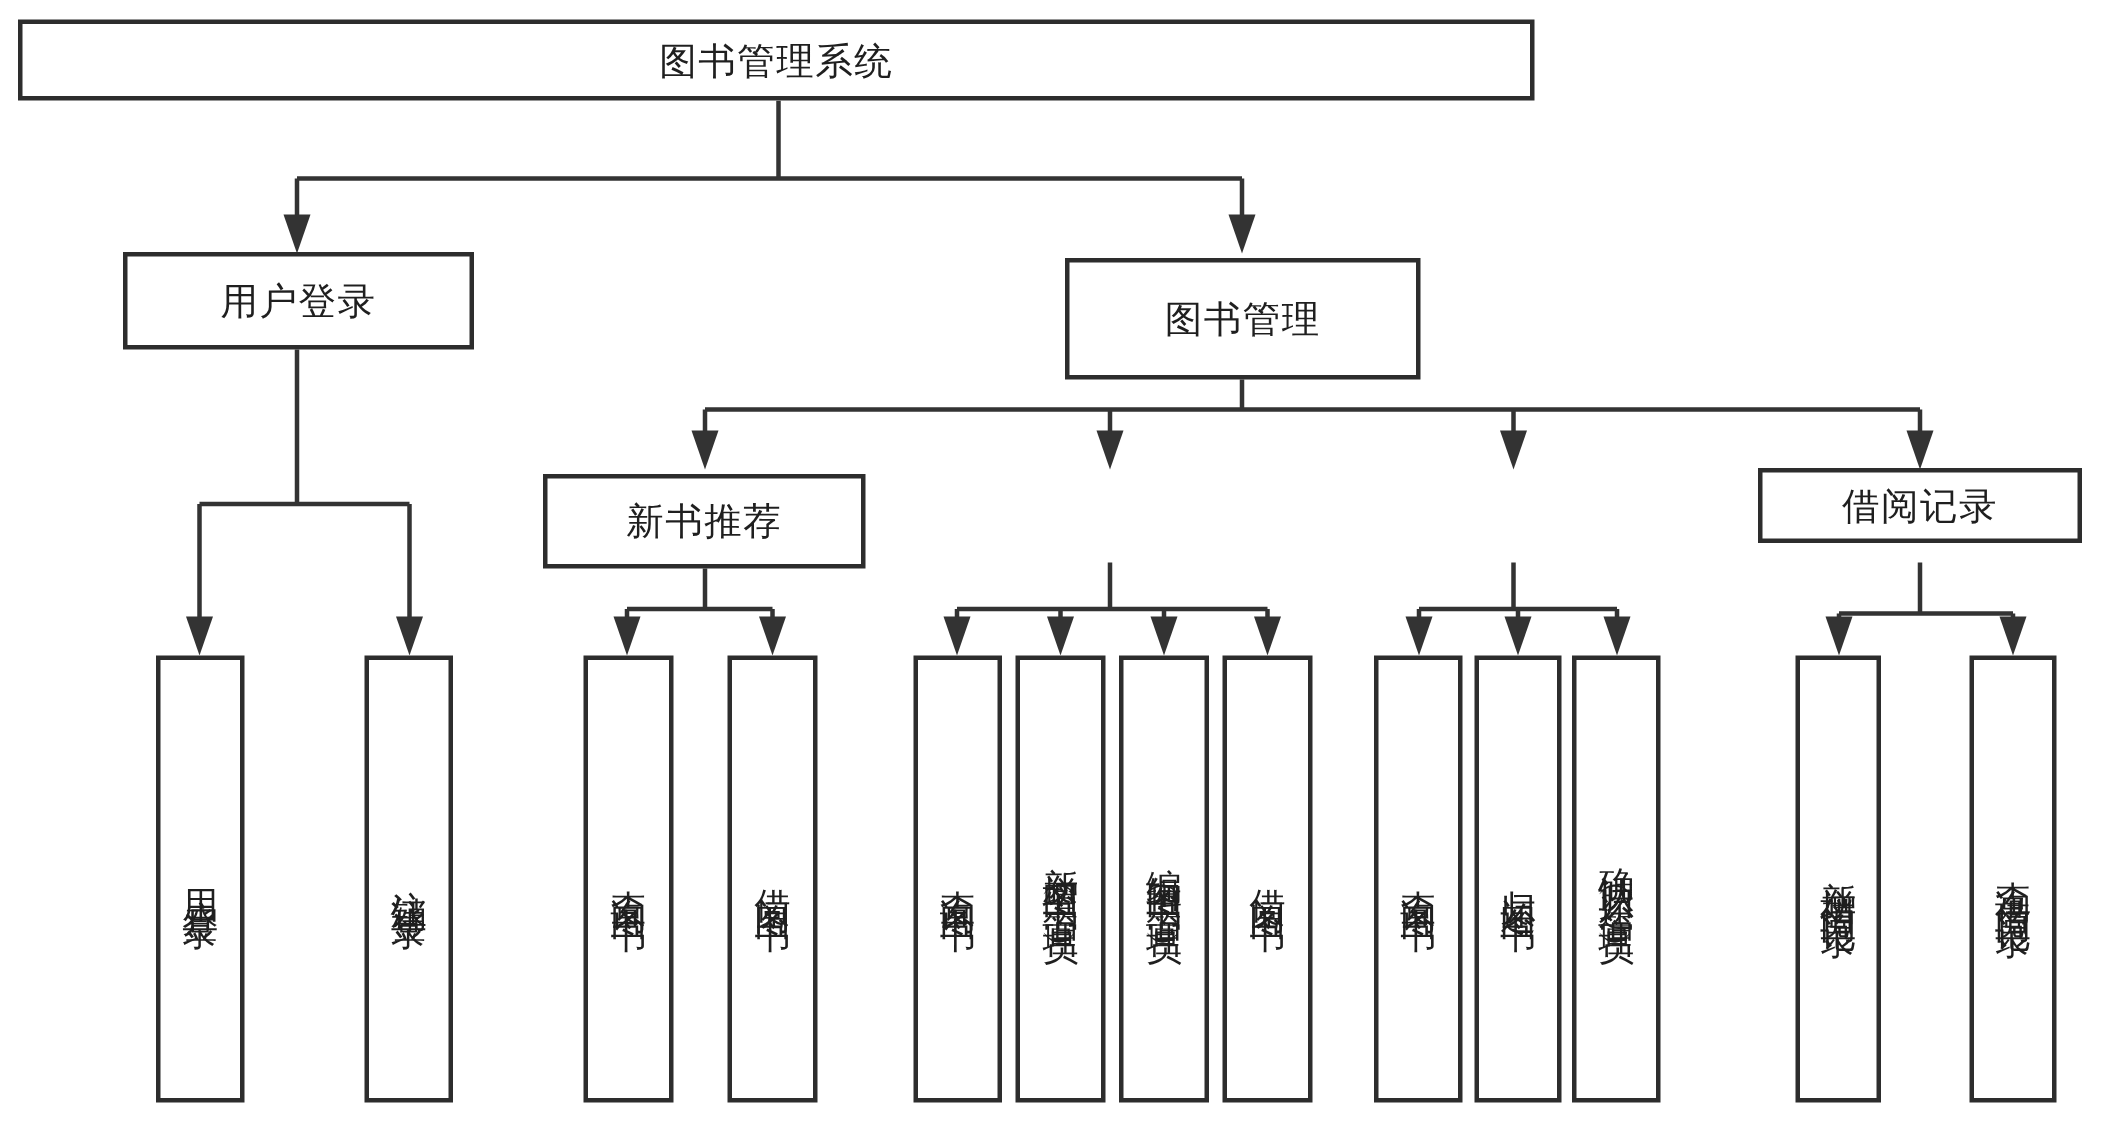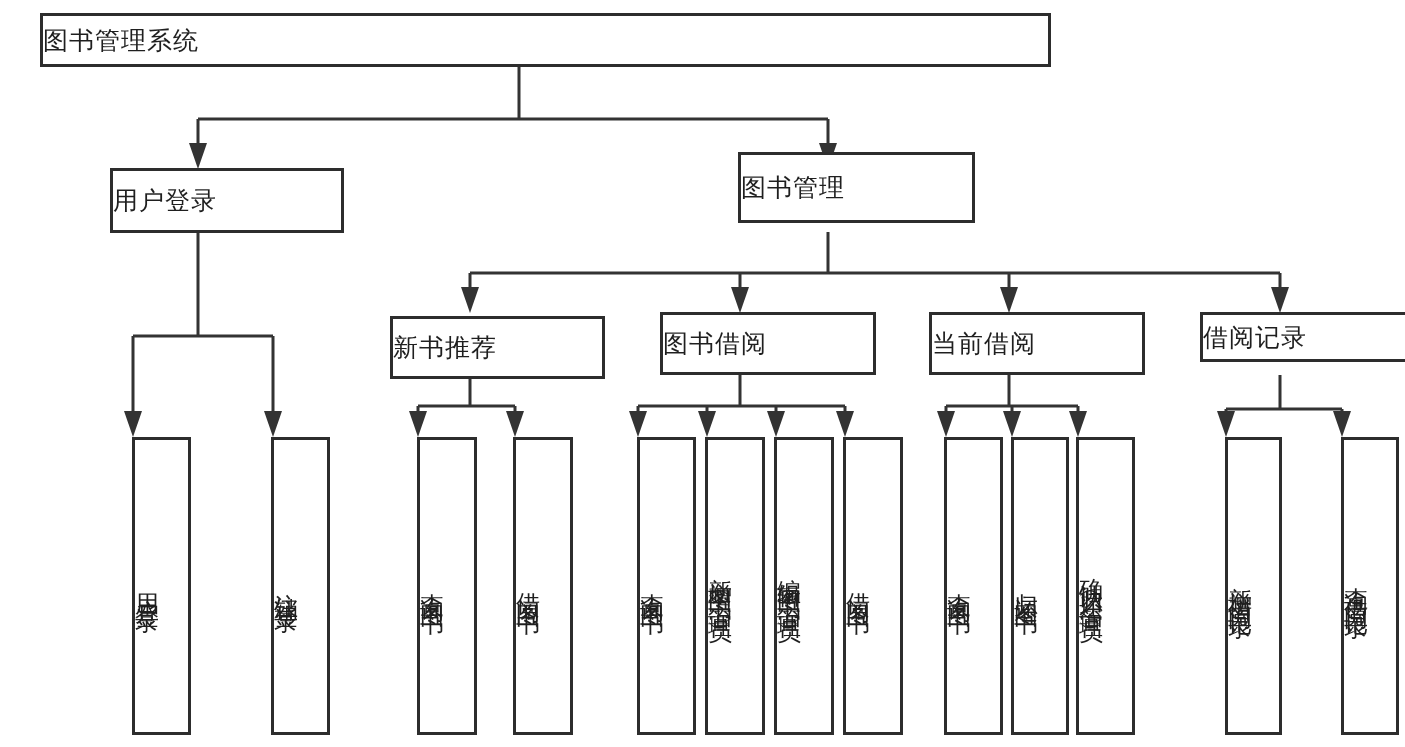--- a/index.html
+++ b/index.html
@@ -18,22 +18,22 @@
     width: 1405px; height: 747px;
     z-index: 1;
   }
   .box {
     position: absolute;
     background: #ffffff;
     border: 3px solid #2d2d2d;
     box-sizing: border-box;
     display: flex;
     align-items: center;
+    justify-content: center;
     z-index: 2;
-    margin-left: 28px;
   }
   .hlabel {
     font-size: 25px;
     letter-spacing: 1px;
     white-space: nowrap;
     color: #1f1f1f;
   }
   .vtext {
     writing-mode: vertical-rl;
     text-orientation: mixed;
@@ -99,32 +99,26 @@
     </g>
   </svg>
 
   <div class="box" style="left:12px;top:13px;width:1011px;height:54px">
     <span class="hlabel">图书管理系统</span>
   </div>
 
   <div class="box" style="left:82px;top:168px;width:234px;height:65px">
     <span class="hlabel">用户登录</span>
   </div>
-  <div class="box" style="left:710px;top:152px;width:237px;height:71px">
+  <div class="box" style="left:710px;top:172px;width:237px;height:81px">
     <span class="hlabel">图书管理</span>
   </div>
 
   <div class="box" style="left:362px;top:316px;width:215px;height:63px">
     <span class="hlabel">新书推荐</span>
-  </div>
-  <div class="box" style="left:632px;top:312px;width:216px;height:63px">
-    <span class="hlabel">图书借阅</span>
-  </div>
-  <div class="box" style="left:901px;top:312px;width:216px;height:63px">
-    <span class="hlabel">当前借阅</span>
   </div>
   <div class="box" style="left:1172px;top:312px;width:216px;height:50px">
     <span class="hlabel">借阅记录</span>
   </div>
 
   <div class="box" style="left:104px;top:437px;width:59px;height:298px">
     <span class="vtext">用户登录</span>
   </div>
   <div class="box" style="left:243px;top:437px;width:59px;height:298px">
     <span class="vtext">注销登录</span>

